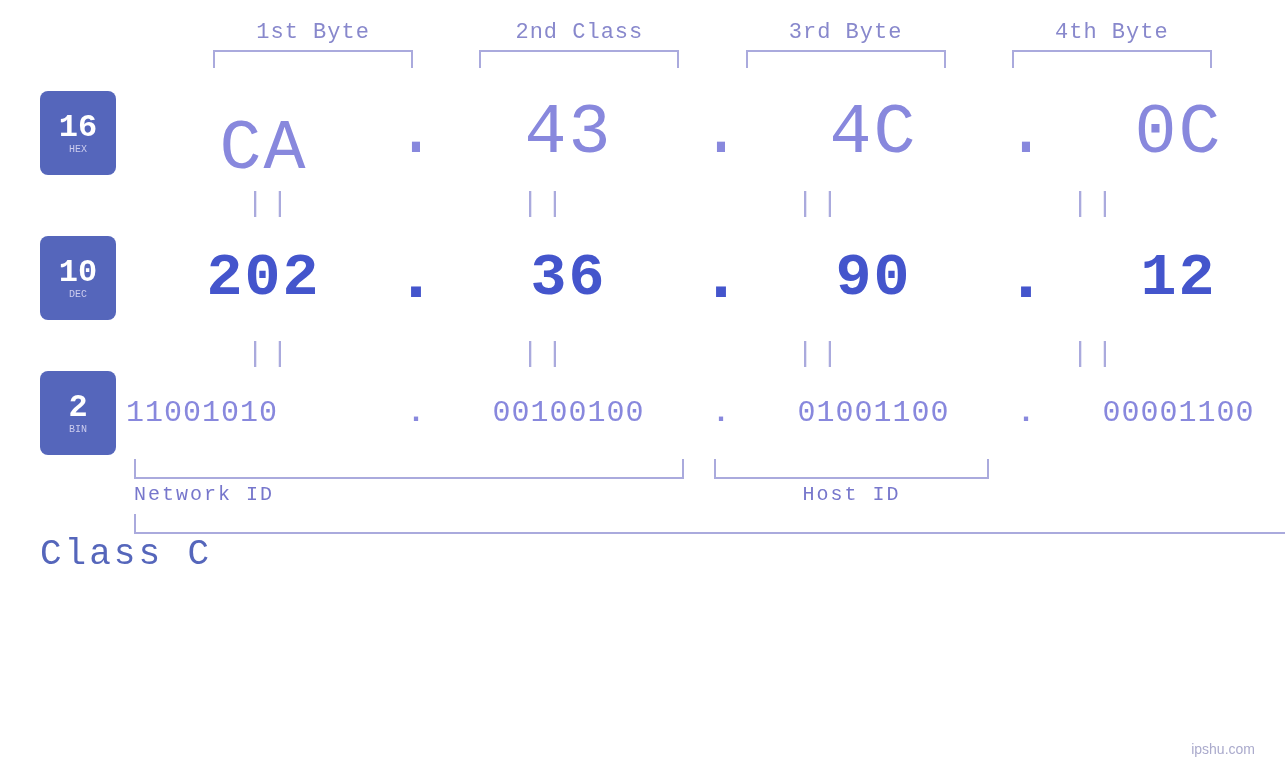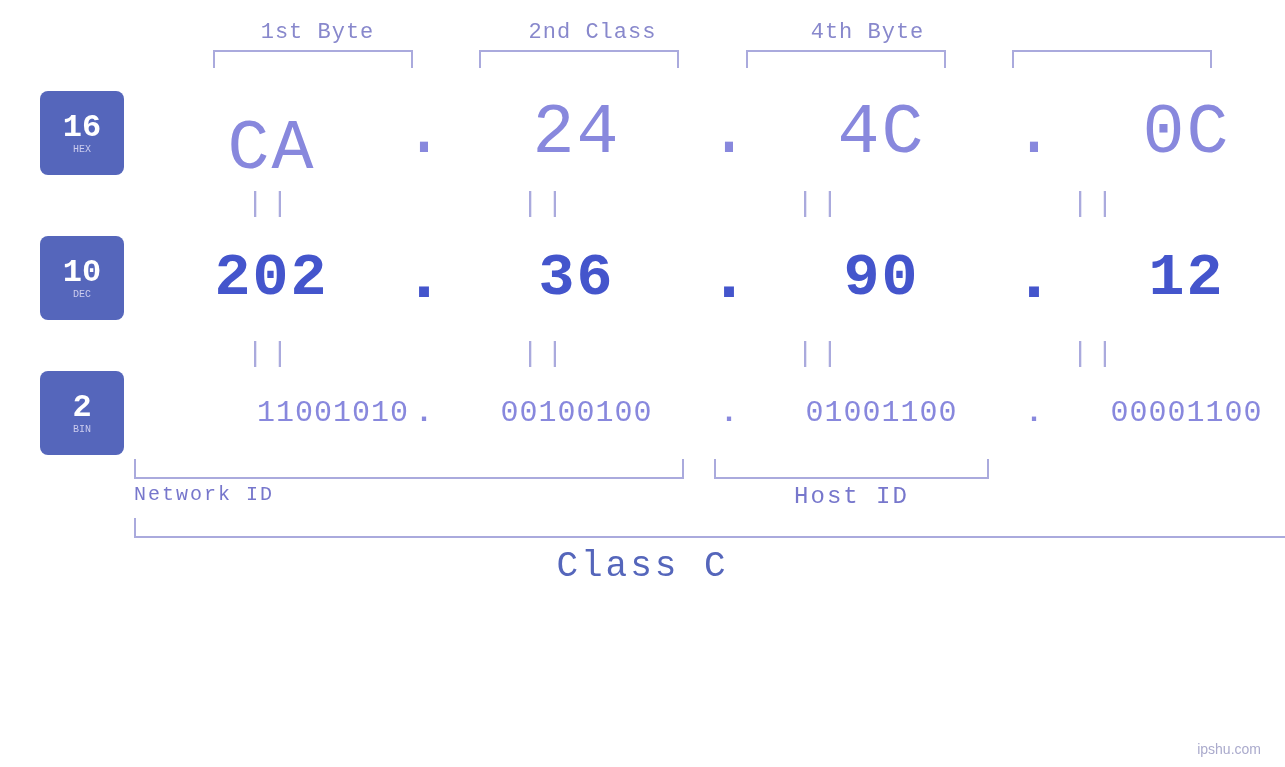--- a/index.html
+++ b/index.html
@@ -53,21 +53,21 @@
     .bracket-top {
       width: 200px;
       height: 18px;
       border-top: 2px solid #aaaadd;
       border-left: 2px solid #aaaadd;
       border-right: 2px solid #aaaadd;
     }
 
     
     .badge {
-      width: 84px;
+      width: 76px;
       height: 84px;
       background: #5566bb;
       border-radius: 8px;
       display: flex;
       flex-direction: column;
       align-items: center;
       justify-content: center;
       flex-shrink: 0;
       margin-right: 10px;
       text-align: center;
@@ -115,31 +115,30 @@
 
     .equals-cell {
       width: 275px;
       text-align: center;
       font-size: 28px;
       color: #aaaadd;
       letter-spacing: 8px;
     }
 
     .class-label {
-      text-align: center;
       font-size: 36px;
       color: #5566bb;
       letter-spacing: 3px;
-      margin-top: 8px;
+      margin-top: 0;
     }
 
     .watermark {
       position: absolute;
       bottom: 10px;
-      right: 24px;
+      right: 30px;
       font-size: 14px;
       color: #aaaacc;
       font-family: Arial, sans-serif;
       margin-top: 40px;
     }
 
     .dot-sep {
       font-size: 70px;
       color: #4455cc;
       font-weight: bold;
@@ -164,20 +163,21 @@
     }
   </style>
 </head>
 <body>
 
 <div class="main-container">
 
   <div class="byte-labels">
     <div class="byte-label">1st Byte</div>
     <div class="byte-label">2nd Class</div>
+    <div class="byte-label">3rd Byte</div>
     <div class="byte-label">4th Byte</div>
   </div>
 
   <div class="top-brackets">
     <div class="bracket-cell">
       <div class="bracket-top"></div>
     </div>
     <div class="bracket-cell">
       <div class="bracket-top"></div>
     </div>
@@ -193,21 +193,21 @@
     <div class="badge">
       <span class="badge-number">16</span>
       <span class="badge-label">HEX</span>
     </div>
     <div class="values-section">
       <div style="width:275px; text-align:center;margin-top:32px;">
         <span class="value-text hex">CA</span>
       </div>
       <div class="dot-sep hex">.</div>
       <div style="width:275px; text-align:center;">
-        <span class="value-text hex">24</span>
+        <span class="value-text hex">43</span>
       </div>
       <div class="dot-sep hex">.</div>
       <div style="width:275px; text-align:center;">
         <span class="value-text hex">4C</span>
       </div>
       <div class="dot-sep hex">.</div>
       <div style="width:275px; text-align:center;">
         <span class="value-text hex">0C</span>
       </div>
     </div>
@@ -250,21 +250,21 @@
     <div class="equals-cell">||</div>
     <div class="equals-cell">||</div>
   </div>
 
   <div class="row-with-badge" style="height:80px; align-items:center;">
     <div class="badge">
       <span class="badge-number">2</span>
       <span class="badge-label">BIN</span>
     </div>
     <div class="values-section">
-      <div style="width:275px; text-align:right;">
+      <div style="width:275px; text-align:left;">
         <span class="value-text bin">11001010</span>
       </div>
       <div class="dot-sep bin">.</div>
       <div style="width:275px; text-align:center;">
         <span class="value-text bin">00100100</span>
       </div>
       <div class="dot-sep bin">.</div>
       <div style="width:275px; text-align:center;">
         <span class="value-text bin">01001100</span>
       </div>
@@ -280,21 +280,21 @@
     <div style="width:550px; height:20px; border-bottom:2px solid #aaaadd; border-left:2px solid #aaaadd; border-right:2px solid #aaaadd; margin-left:0px;"></div>
 
     <div style="width:30px;"></div>
 
     <div style="width:275px; height:20px; border-bottom:2px solid #aaaadd; border-left:2px solid #aaaadd; border-right:2px solid #aaaadd;"></div>
   </div>
 
   <div style="display:flex; margin-left:94px; margin-top:4px;">
     <div style="width:550px; text-align:left; font-size:20px; color:#7777cc; letter-spacing:2px; font-family:'Courier New',monospace;">Network ID</div>
     <div style="width:30px;"></div>
-    <div style="width:275px; text-align:center; font-size:24px; color:#7777cc; letter-spacing:2px; font-family:'Courier New',monospace;">Host ID</div>
+    <div style="width:275px; text-align:center; font-size:20px; color:#7777cc; letter-spacing:2px; font-family:'Courier New',monospace;">Host ID</div>
   </div>
 
   <div style="margin-left:94px; margin-top:8px; height:20px; border-bottom:2px solid #aaaadd; border-left:2px solid #aaaadd; border-right:2px solid #aaaadd; width:1155px;"></div>
 
   <div class="class-label">Class C</div>
 
 </div>
 
 <div class="watermark">ipshu.com</div>
 

